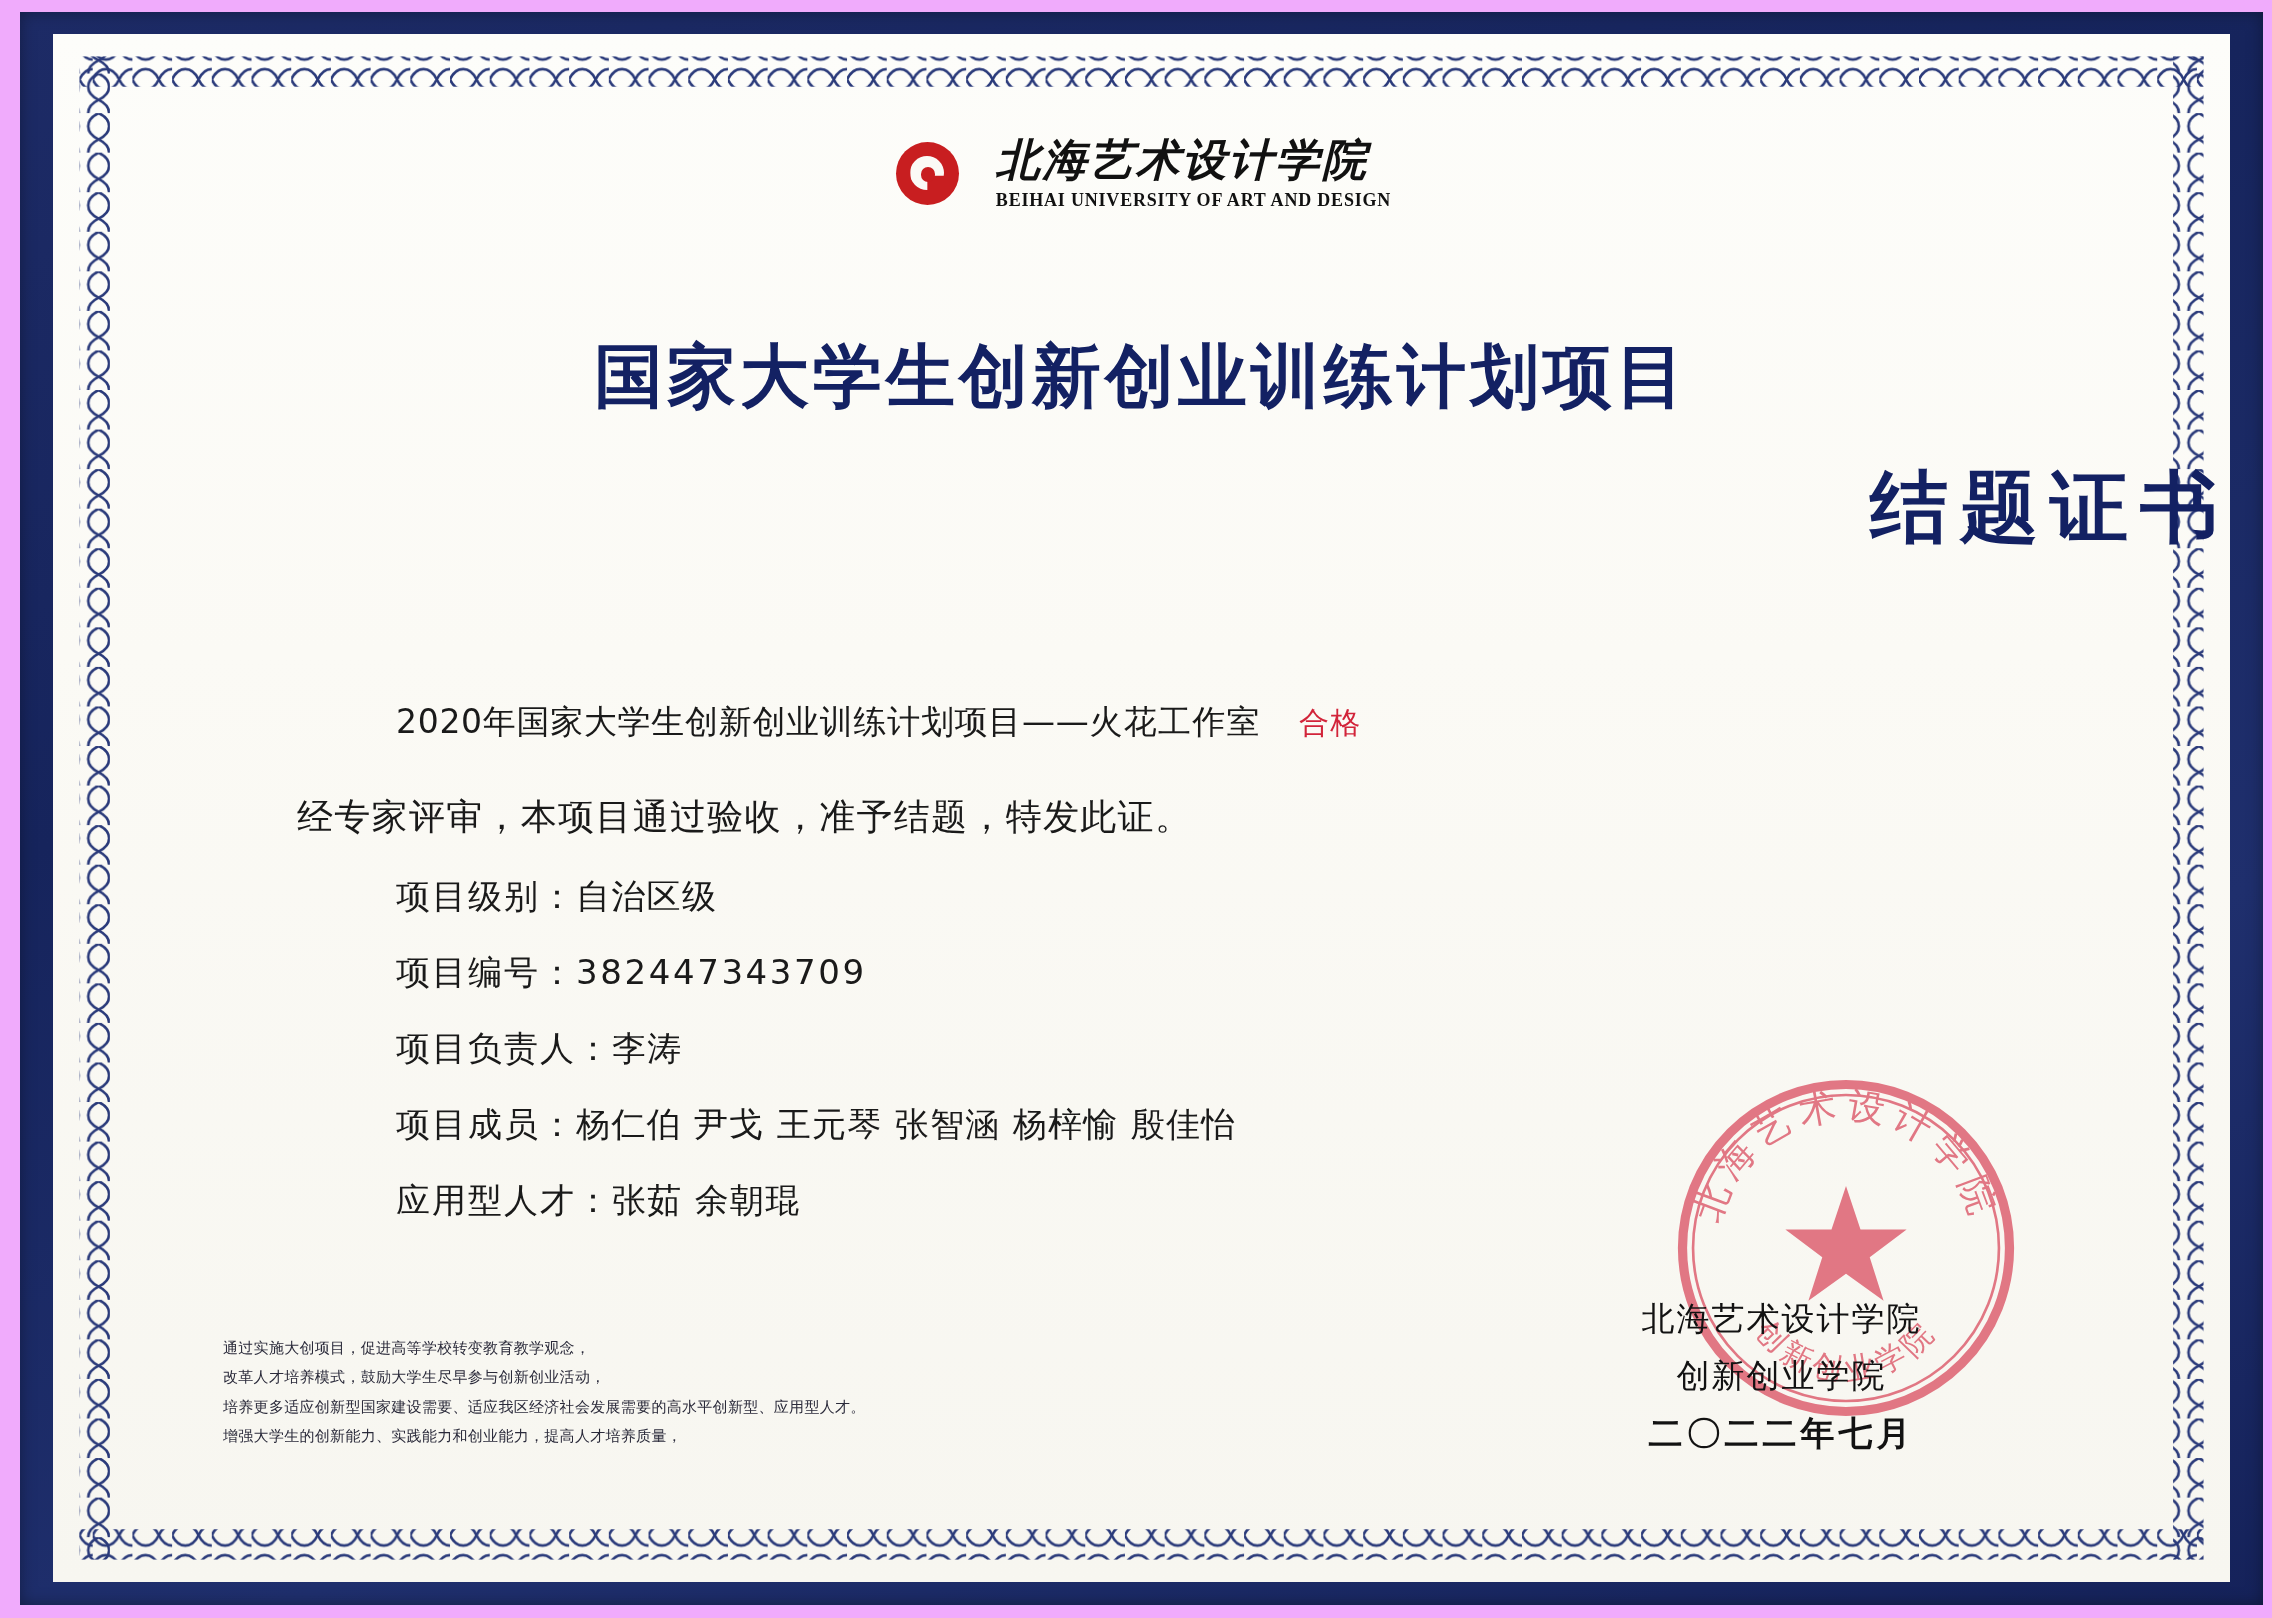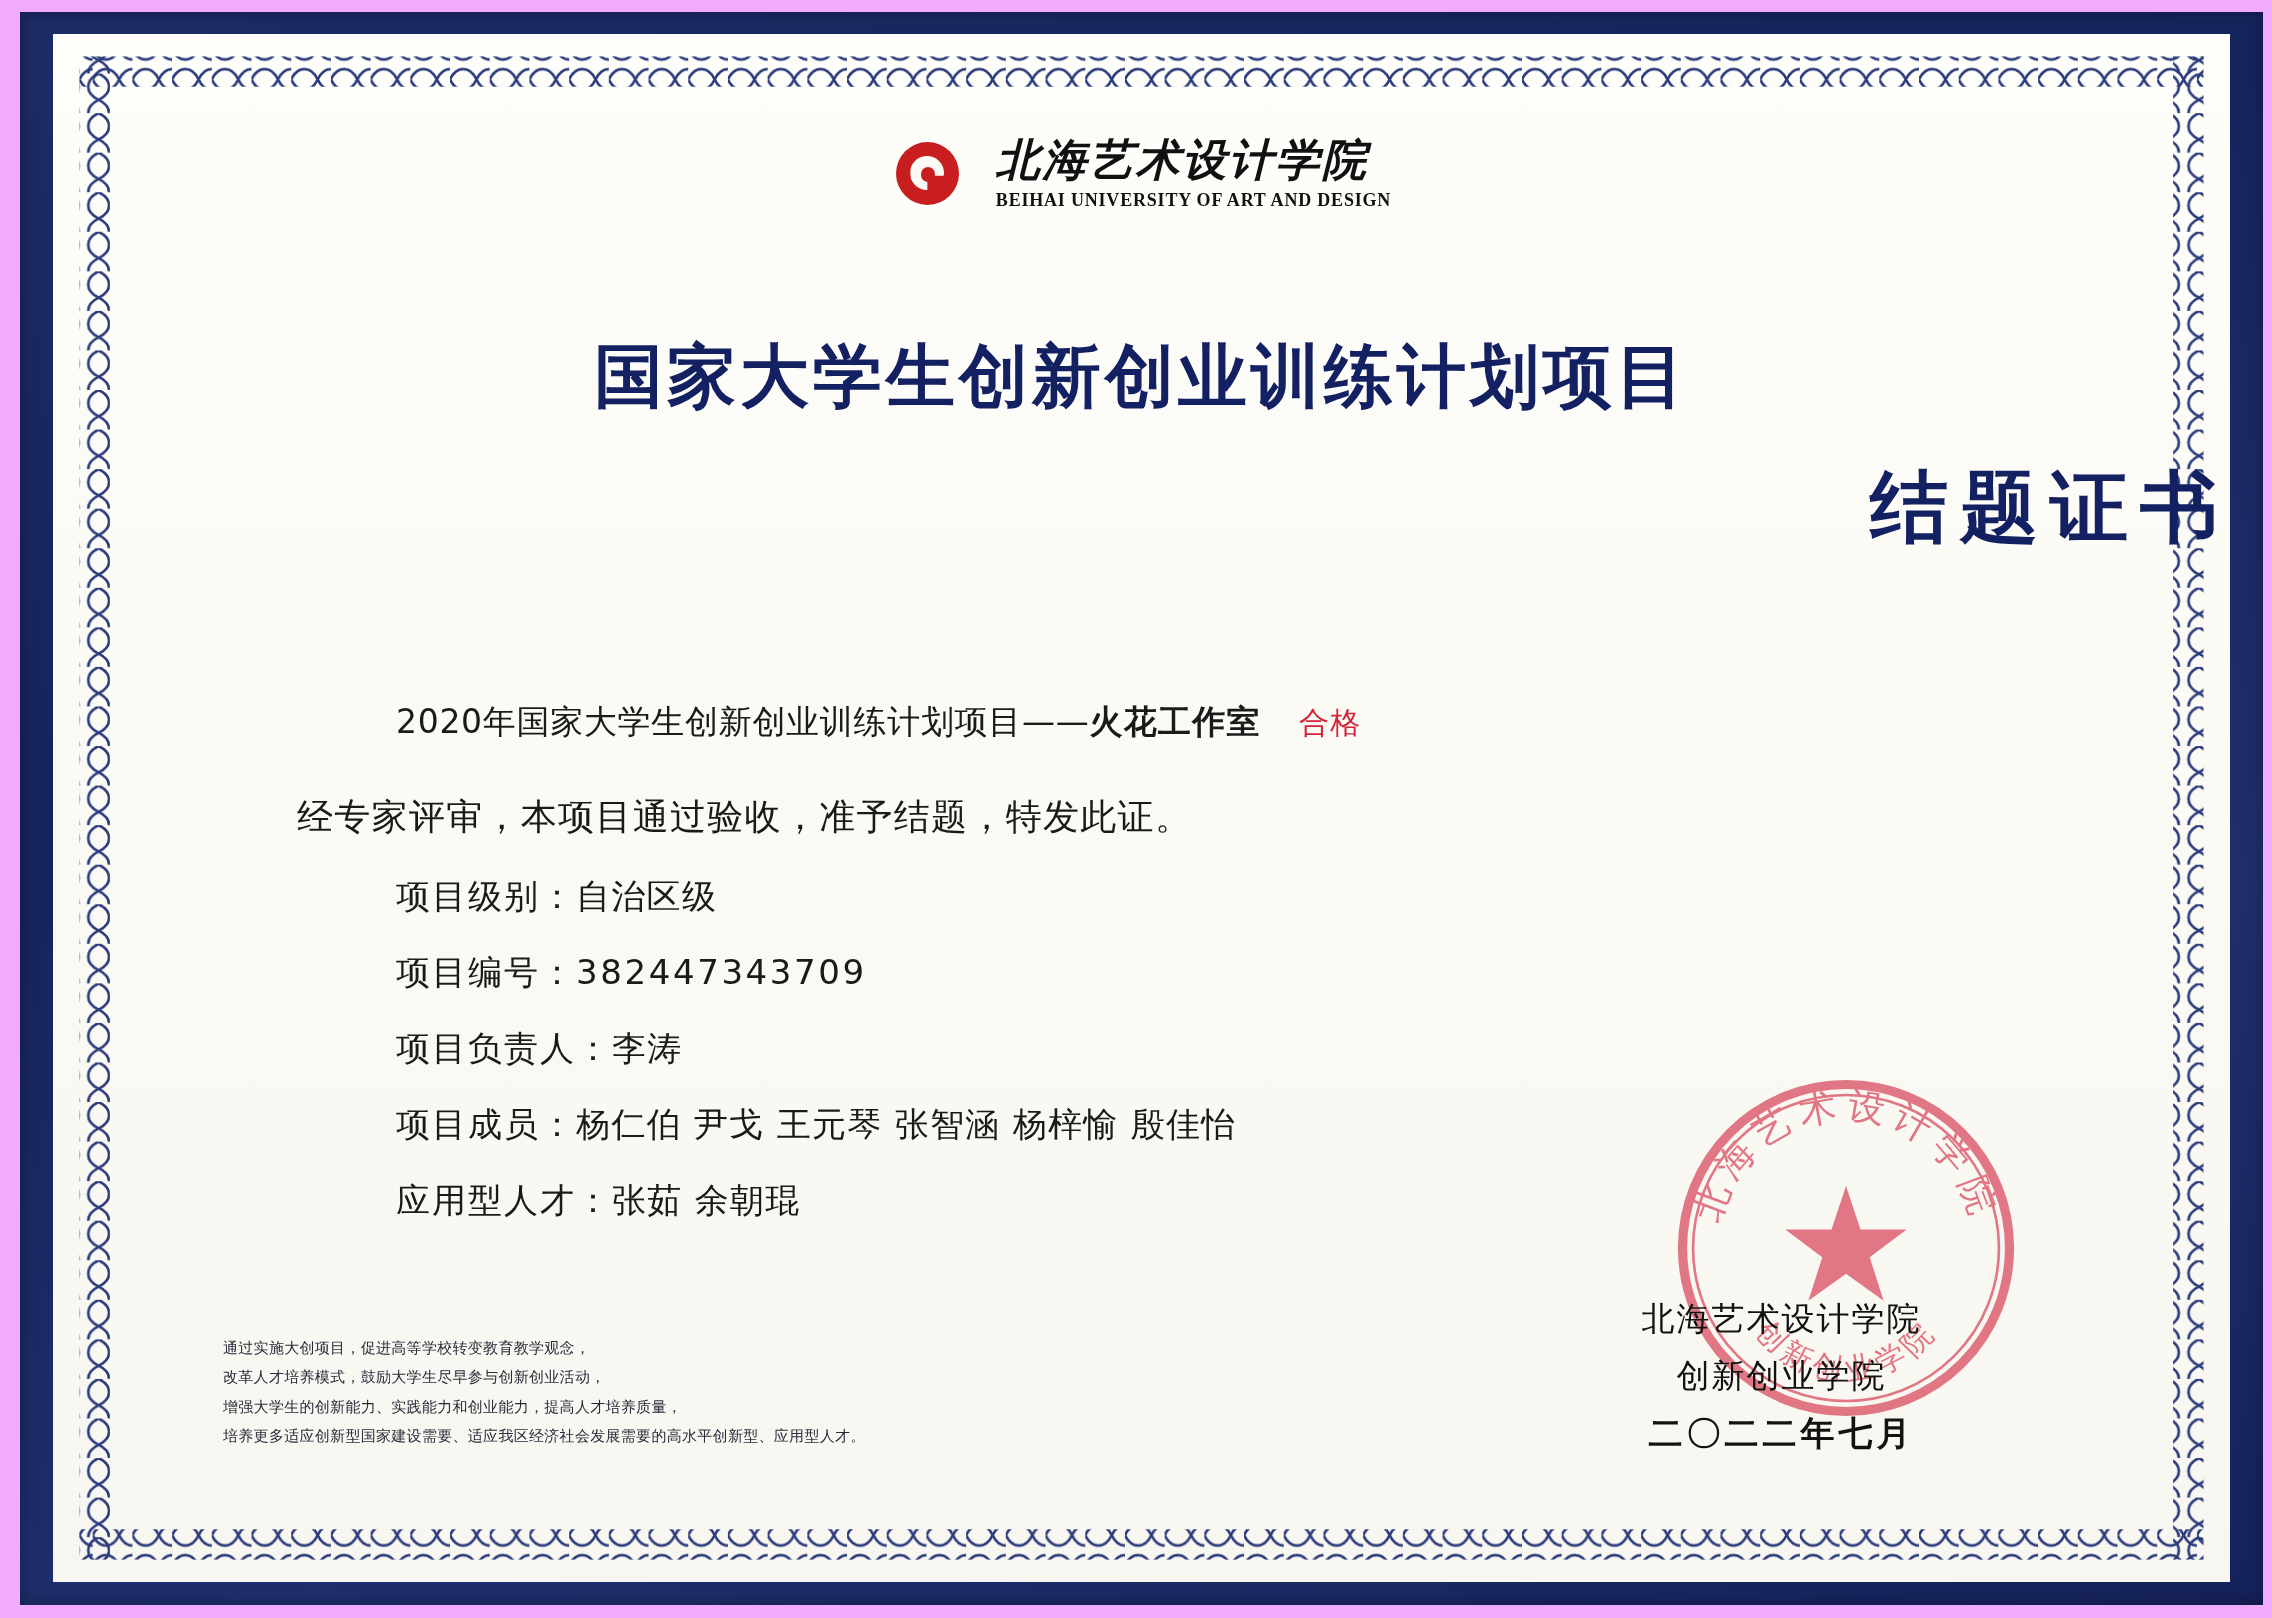--- a/index.html
+++ b/index.html
@@ -161,21 +161,21 @@
     width: 1595px;
     color: #1a1a1a;
   }
   .line-project {
     font-size: 33px;
     letter-spacing: 0.7px;
     white-space: nowrap;
     margin-bottom: 34px;
   }
   .line-project .hl {
-    font-weight: bold;
+    font-weight: normal;
     letter-spacing: 1.3px;
   }
   .grade-badge {
     color: #d2243a;
     font-weight: normal;
     font-size: 30px;
     margin-left: 38px;
     letter-spacing: 1.3px;
   }
   .line-statement {
@@ -319,22 +319,22 @@
 
         <div class="field-row">
           <span class="field-label">应用型人才：</span><span class="field-value">张茹  余朝琨</span>
         </div>
 
       </div>
 
       <div class="footnote">
         <div>通过实施大创项目，促进高等学校转变教育教学观念，</div>
         <div>改革人才培养模式，鼓励大学生尽早参与创新创业活动，</div>
+        <div>培养更多适应创新型国家建设需要、适应我区经济社会发展需要的高水平创新型、应用型人才。</div>
         <div>增强大学生的创新能力、实践能力和创业能力，提高人才培养质量，</div>
-        <div>培养更多适应创新型国家建设需要、适应我区经济社会发展需要的高水平创新型、应用型人才。</div>
       </div>
 
       <svg class="seal" viewBox="0 0 540 540">
         <circle cx="270" cy="270" r="248" fill="none" stroke="#d9465a" stroke-width="14"></circle>
         <circle cx="270" cy="270" r="232" fill="none" stroke="#d9465a" stroke-width="4"></circle>
         <polygon fill="#d9465a" points="270,176 292,242 362,242 306,284 327,350 270,309 213,350 234,284 178,242 248,242"></polygon>
         <path id="sealTop" d="M 74 270 A 196 196 0 0 1 466 270" fill="none"></path>
         <text font-family="'DejaVu Serif','Liberation Serif',serif" font-size="56" fill="#d9465a" letter-spacing="12">
           <textPath href="#sealTop" startOffset="50%" text-anchor="middle">北海艺术设计学院</textPath>
         </text>

